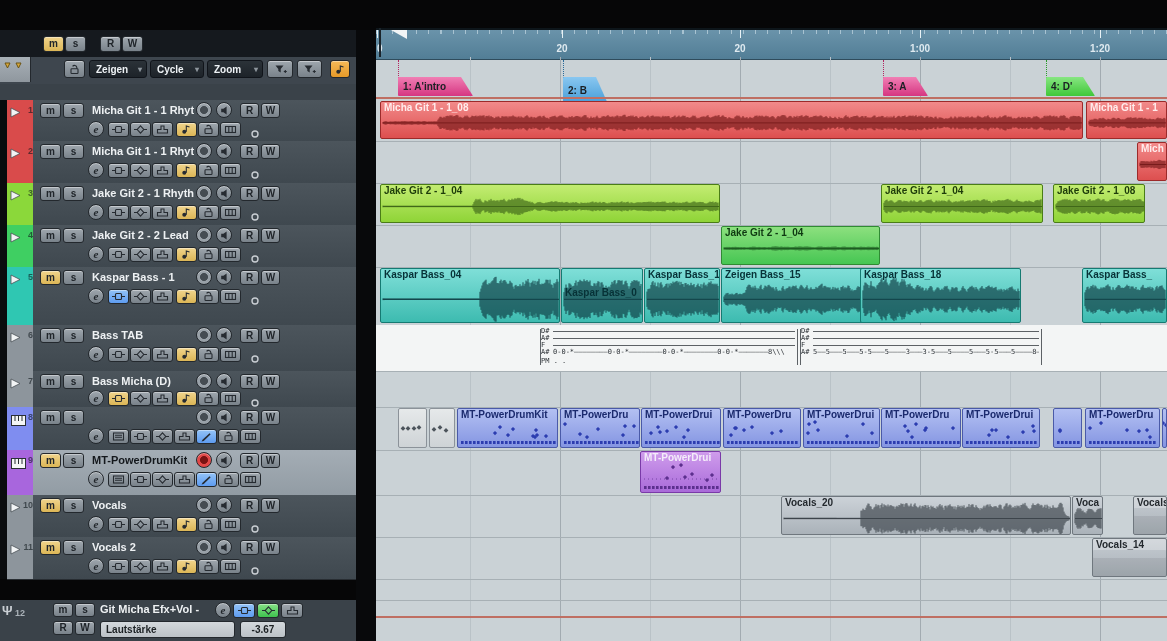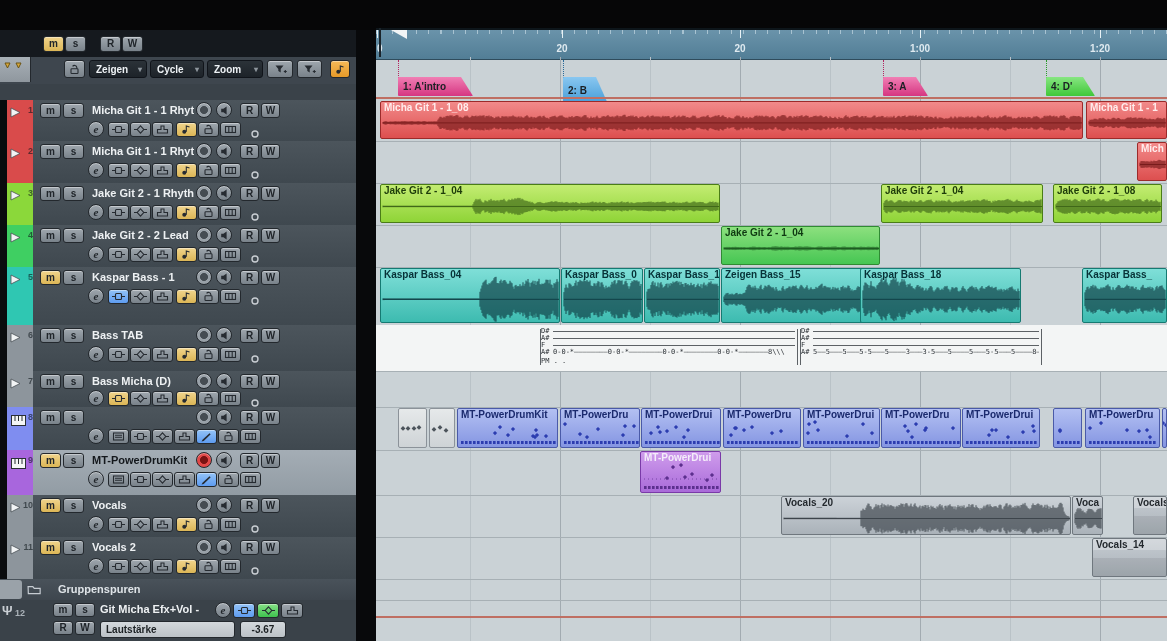--- a/index.html
+++ b/index.html
@@ -722,27 +722,20 @@
       <div class="btn" style="left: 213px; top: 22px; width: 21px; height: 15px; position: absolute;">
         <svg width="13" height="11" viewBox="0 0 13 11" fill="none" stroke="#262b31" stroke-width="1.1">
           <rect x="1.5" y="2.5" width="10" height="6" fill="none"></rect>
           <path d="M4.8 2.5v6M8.2 2.5v6"></path>
         </svg>
       </div>
       <div style="left: 243px; top: 25px; width: 10px; height: 10px; position: absolute;"><svg width="10" height="10">
           <circle cx="5" cy="5" r="3" fill="none" stroke="#c8cdd2" stroke-width="1.4"></circle>
         </svg></div>
     </div>
-    <div style="left: 0px; top: 579px; width: 356px; height: 21px; position: absolute; background: linear-gradient(rgb(73, 82, 90), rgb(62, 70, 78)); border-bottom: 1px solid rgb(39, 44, 49);">
-      <div style="left: 0px; top: 1px; width: 22px; height: 19px; position: absolute; background: rgb(154, 162, 169); border-radius: 0px 3px 3px 0px;"></div>
-      <div style="left: 26px; top: 3px; width: 16px; height: 13px; position: absolute;"><svg width="16" height="13" viewBox="0 0 13 11" fill="none" stroke="#c6ccd2" stroke-width="1">
-          <path d="M1.5 3h4l1.2 1.5h5V9h-10z" fill="none"></path>
-        </svg></div>
-      <div style="left: 58px; top: 4px; width: 200px; height: 14px; position: absolute; font-size: 11px; font-weight: bold; color: rgb(223, 228, 232);">Gruppenspuren</div>
-    </div>
     <div style="left: 0px; top: 600px; width: 356px; height: 41px; position: absolute; background: rgb(58, 66, 73);">
       <div style="left: 2px; top: 3px; width: 14px; height: 16px; position: absolute; color: rgb(201, 206, 211); font-size: 13px; font-weight: bold;">Ψ</div>
       <div style="left: 15px; top: 8px; width: 14px; height: 10px; position: absolute; font-size: 9px; font-weight: bold; color: rgb(170, 178, 184);">12</div>
       <div class="btn" style="left: 53px; top: 3px; width: 20px; height: 14px; position: absolute;">m</div>
       <div class="btn" style="left: 75px; top: 3px; width: 20px; height: 14px; position: absolute;">s</div>
       <div style="left: 100px; top: 3px; width: 112px; height: 14px; position: absolute; font-size: 11px; font-weight: bold; color: rgb(238, 241, 243); white-space: nowrap; overflow: hidden;">Git Micha Efx+Vol -</div>
       <div class="btn round" style="left: 215px; top: 2px; width: 16px; height: 16px; position: absolute; font-style: italic; font-family: &quot;Liberation Serif&quot;, serif; font-size: 11px;">e</div>
       <div class="btn blue" style="left: 233px; top: 3px; width: 22px; height: 15px; position: absolute;">
         <svg width="13" height="11" viewBox="0 0 13 11" fill="none" stroke="#262b31" stroke-width="1.1">
           <rect x="3.5" y="2.5" width="6" height="6" rx="1" fill="none"></rect>
@@ -879,21 +872,21 @@
           </svg></div>
         <div class="nm" style="color: rgb(29, 60, 10);">Jake Git 2 - 1_04</div>
       </div>
       <div class="clip" style="left: 505px; top: 184px; width: 162px; height: 39px; position: absolute; background: linear-gradient(rgb(195, 236, 114), rgb(143, 212, 55)); border-color: rgb(74, 125, 23);">
         <div style="left: 0px; top: 0px; width: 162px; height: 39px; position: absolute;"><svg width="162" height="39">
             <path d="M2 21.5H160" stroke="#40691a" stroke-width="1"></path>
             <path d="M2 17.8V25.1M3 16.0V26.9M4 15.0V27.9M5 14.6V28.3M6 16.4V26.5M7 16.2V26.7M8 15.6V27.3M9 15.3V27.6M10 15.6V27.3M11 16.6V26.3M12 17.5V25.4M13 17.9V25.0M14 17.0V25.9M15 16.5V26.4M16 15.5V27.4M17 15.2V27.7M18 15.1V27.8M19 15.4V27.5M20 16.5V26.4M21 16.7V26.2M22 15.7V27.2M23 16.2V26.7M24 16.0V26.9M25 16.3V26.6M26 16.6V26.3M27 17.4V25.5M28 16.2V26.7M29 15.3V27.6M30 16.3V26.6M31 16.6V26.3M32 15.3V27.6M33 16.4V26.5M34 16.8V26.1M35 17.0V25.9M36 16.8V26.1M37 15.9V27.0M38 15.3V27.6M39 15.2V27.7M40 16.4V26.5M41 17.2V25.7M42 16.8V26.1M43 16.4V26.5M44 15.6V27.3M45 15.2V27.7M46 15.2V27.7M47 14.8V28.1M48 15.4V27.5M49 14.5V28.4M50 16.1V26.8M51 16.9V26.0M52 17.6V25.3M53 16.9V26.0M54 15.6V27.3M55 15.7V27.2M56 16.9V26.0M57 15.5V27.4M58 16.6V26.3M59 15.9V27.0M60 15.4V27.5M61 16.3V26.6M62 15.5V27.4M63 16.0V26.9M64 16.3V26.6M65 17.1V25.8M66 15.5V27.4M67 14.6V28.3M68 15.9V27.0M69 16.7V26.2M70 17.5V25.4M71 17.5V25.4M72 16.6V26.3M73 17.0V25.9M74 16.0V26.9M75 17.2V25.7M76 16.5V26.4M77 16.6V26.3M78 16.4V26.5M79 15.4V27.5M80 16.3V26.6M81 15.2V27.7M82 16.6V26.3M83 16.6V26.3M84 16.1V26.8M85 16.0V26.9M86 15.4V27.5M87 15.9V27.0M88 15.1V27.8M89 16.7V26.2M90 16.1V26.8M91 15.4V27.5M92 15.4V27.5M93 15.1V27.8M94 15.8V27.1M95 14.8V28.1M96 15.3V27.6M97 15.5V27.4M98 16.3V26.6M99 15.7V27.2M100 14.9V28.0M101 14.6V28.3M102 14.1V28.8M103 14.7V28.2M104 15.8V27.1M105 14.7V28.2M106 16.0V26.9M107 16.0V26.9M108 15.9V27.0M109 17.4V25.5M110 17.8V25.1M111 15.8V27.1M112 16.9V26.0M113 15.5V27.4M114 16.2V26.7M115 15.9V27.0M116 15.2V27.7M117 15.2V27.7M118 15.3V27.6M119 15.8V27.1M120 15.3V27.6M121 15.4V27.5M122 15.5V27.4M123 15.0V27.9M124 14.6V28.3M125 14.3V28.6M126 13.9V29.0M127 15.3V27.6M128 14.7V28.2M129 15.7V27.2M130 15.8V27.1M131 16.9V26.0M132 16.6V26.3M133 16.5V26.4M134 15.5V27.4M135 14.6V28.3M136 15.9V27.0M137 16.0V26.9M138 16.3V26.6M139 16.8V26.1M140 16.6V26.3M141 17.5V25.4M142 16.6V26.3M143 16.3V26.6M144 15.8V27.1M145 16.3V26.6M146 16.6V26.3M147 15.5V27.4M148 16.2V26.7M149 16.4V26.5M150 16.8V26.1M151 17.0V25.9M152 17.5V25.4M153 15.9V27.0M154 15.3V27.6M155 15.2V27.7M156 14.9V28.0M157 15.8V27.1M158 14.8V28.1M159 14.3V28.6" stroke="#40691a" stroke-width="1" opacity="0.9"></path>
           </svg></div>
         <div class="nm" style="color: rgb(29, 60, 10);">Jake Git 2 - 1_04</div>
       </div>
-      <div class="clip" style="left: 677px; top: 184px; width: 109px; height: 39px; position: absolute; background: linear-gradient(rgb(195, 236, 114), rgb(143, 212, 55)); border-color: rgb(74, 125, 23);">
+      <div class="clip" style="left: 677px; top: 184px; width: 92px; height: 39px; position: absolute; background: linear-gradient(rgb(195, 236, 114), rgb(143, 212, 55)); border-color: rgb(74, 125, 23);">
         <div style="left: 0px; top: 0px; width: 109px; height: 39px; position: absolute;"><svg width="109" height="39">
             <path d="M2 21.5H107" stroke="#40691a" stroke-width="1"></path>
             <path d="M2 19.3V23.6M3 18.1V24.8M4 16.3V26.6M5 16.3V26.6M6 15.5V27.4M7 15.6V27.3M8 14.8V28.1M9 14.4V28.5M10 14.7V28.2M11 13.9V29.0M12 15.0V27.9M13 13.9V29.0M14 15.2V27.7M15 14.9V28.0M16 14.6V28.3M17 15.7V27.2M18 16.2V26.7M19 15.3V27.6M20 14.6V28.3M21 13.9V29.0M22 14.5V28.4M23 14.8V28.1M24 16.2V26.7M25 16.0V26.9M26 16.9V26.0M27 15.1V27.8M28 14.4V28.5M29 15.1V27.8M30 14.7V28.2M31 14.9V28.0M32 16.2V26.7M33 16.5V26.4M34 15.0V27.9M35 14.8V28.1M36 14.0V28.9M37 15.6V27.3M38 15.9V27.0M39 15.3V27.6M40 15.5V27.4M41 15.4V27.5M42 14.4V28.5M43 14.1V28.8M44 13.4V29.5M45 13.8V29.1M46 14.5V28.4M47 15.9V27.0M48 14.9V28.0M49 14.3V28.6M50 14.3V28.6M51 16.2V26.7M52 15.9V27.0M53 17.1V25.8M54 16.1V26.8M55 16.5V26.4M56 14.8V28.1M57 14.9V28.0M58 14.1V28.8M59 13.9V29.0M60 14.1V28.8M61 13.5V29.4M62 14.2V28.7M63 14.0V28.9M64 14.2V28.7M65 14.9V28.0M66 16.3V26.6M67 15.3V27.6M68 15.9V27.0M69 15.1V27.8M70 14.8V28.1M71 14.2V28.7M72 15.0V27.9M73 15.0V27.9M74 14.3V28.6M75 14.6V28.3M76 15.3V27.6M77 16.0V26.9M78 15.8V27.1M79 14.5V28.4M80 15.1V27.8M81 15.1V27.8M82 14.9V28.0M83 14.2V28.7M84 14.9V28.0M85 14.0V28.9M86 14.1V28.8M87 14.7V28.2M88 16.3V26.6M89 16.2V26.7M90 16.9V26.0M91 15.2V27.7M92 14.9V28.0M93 13.9V29.0M94 15.2V27.7M95 16.9V26.0M96 15.8V27.1M97 15.0V27.9M98 15.4V27.5M99 16.8V26.1M100 15.9V27.0M101 16.4V26.5M102 14.6V28.3M103 15.9V27.0M104 16.7V26.2M105 17.5V25.4M106 16.8V26.1" stroke="#40691a" stroke-width="1" opacity="0.9"></path>
           </svg></div>
         <div class="nm" style="color: rgb(29, 60, 10);">Jake Git 2 - 1_08</div>
       </div>
       <div class="clip" style="left: 345px; top: 226px; width: 159px; height: 39px; position: absolute; background: linear-gradient(rgb(140, 224, 126), rgb(70, 198, 83)); border-color: rgb(47, 138, 51);">
         <div style="left: 0px; top: 0px; width: 159px; height: 39px; position: absolute;"><svg width="159" height="39">
             <path d="M2 21.5H157" stroke="#1f5c22" stroke-width="1"></path>
             <path d="M2 20.4V22.5M3 20.1V22.8M4 20.3V22.6M5 19.9V23.0M6 20.3V22.6M7 19.9V23.0M8 20.1V22.8M9 20.3V22.6M10 20.0V22.9M11 19.9V23.0M12 20.2V22.7M13 19.8V23.1M14 19.9V23.0M15 20.1V22.8M16 20.1V22.8M17 20.1V22.8M18 20.4V22.5M19 20.0V22.9M20 20.3V22.6M21 20.3V22.6M22 20.1V22.8M23 20.2V22.7M24 20.5V22.4M25 20.4V22.5M26 20.4V22.5M27 20.3V22.6M28 19.9V23.0M29 20.1V22.8M30 19.8V23.1M31 19.6V23.3M32 19.8V23.1M33 19.7V23.2M34 20.1V22.8M35 20.2V22.7M36 20.1V22.8M37 19.9V23.0M38 20.0V22.9M39 20.3V22.6M40 20.2V22.7M41 20.2V22.7M42 20.0V22.9M43 20.0V22.9M44 20.3V22.6M45 20.4V22.5M46 20.3V22.6M47 20.0V22.9M48 20.4V22.5M49 20.1V22.8M50 19.7V23.2M51 19.6V23.3M52 19.6V23.3M53 19.4V23.5M54 19.4V23.5M55 19.6V23.3M56 19.6V23.3M57 19.9V23.0M58 19.8V23.1M59 19.6V23.3M60 19.6V23.3M61 20.0V22.9M62 19.8V23.1M63 19.8V23.1M64 19.9V23.0M65 19.8V23.1M66 19.8V23.1M67 19.9V23.0M68 20.2V22.7M69 20.1V22.8M70 20.1V22.8M71 20.0V22.9M72 20.0V22.9M73 19.7V23.2M74 19.6V23.3M75 19.9V23.0M76 19.7V23.2M77 19.5V23.4M78 19.5V23.4M79 19.6V23.3M80 19.7V23.2M81 19.9V23.0M82 19.7V23.2M83 19.6V23.3M84 19.6V23.3M85 19.5V23.4M86 19.6V23.3M87 19.8V23.1M88 19.8V23.1M89 19.9V23.0M90 20.3V22.6M91 20.1V22.8M92 20.4V22.5M93 20.3V22.6M94 20.3V22.6M95 19.9V23.0M96 19.7V23.2M97 19.6V23.3M98 19.7V23.2M99 19.6V23.3M100 19.6V23.3M101 20.1V22.8M102 19.9V23.0M103 20.0V22.9M104 20.0V22.9M105 19.9V23.0M106 19.9V23.0M107 19.8V23.1M108 20.0V22.9M109 19.8V23.1M110 19.7V23.2M111 19.7V23.2M112 19.6V23.3M113 19.6V23.3M114 19.5V23.4M115 20.1V22.8M116 20.0V22.9M117 20.0V22.9M118 20.3V22.6M119 20.1V22.8M120 19.8V23.1M121 19.7V23.2M122 19.7V23.2M123 19.6V23.3M124 19.9V23.0M125 20.1V22.8M126 19.9V23.0M127 20.2V22.7M128 19.9V23.0M129 20.0V22.9M130 20.2V22.7M131 19.9V23.0M132 19.7V23.2M133 19.8V23.1M134 20.1V22.8M135 20.2V22.7M136 20.1V22.8M137 20.1V22.8M138 19.8V23.1M139 19.7V23.2M140 19.8V23.1M141 20.0V22.9M142 19.8V23.1M143 20.0V22.9M144 20.1V22.8M145 19.9V23.0M146 19.7V23.2M147 19.8V23.1M148 19.8V23.1M149 20.0V22.9M150 19.8V23.1M151 19.9V23.0M152 19.8V23.1M153 20.2V22.7M154 19.9V23.0M155 19.8V23.1M156 20.0V22.9" stroke="#1f5c22" stroke-width="1" opacity="0.9"></path>
@@ -905,21 +898,21 @@
             <path d="M2 30.3H178" stroke="#103f45" stroke-width="1"></path>
             <path d="M2 29.4V31.1M3 29.4V31.1M4 29.5V31.0M5 29.5V31.0M6 29.5V31.0M7 29.5V31.0M8 29.5V31.0M9 29.5V31.0M10 29.5V31.0M11 29.5V31.0M12 29.5V31.0M13 29.5V31.0M14 29.5V31.0M15 29.5V31.0M16 29.5V31.0M17 29.5V31.0M18 29.5V31.0M19 29.5V31.0M20 29.5V31.0M21 29.5V31.0M22 29.5V31.0M23 29.5V31.0M24 29.5V31.0M25 29.5V31.0M26 29.5V31.0M27 29.5V31.0M28 29.5V31.0M29 29.5V31.0M30 29.5V31.0M31 29.5V31.0M32 29.5V31.0M33 29.5V31.0M34 29.5V31.0M35 29.5V31.0M36 29.5V31.0M37 29.5V31.0M38 29.5V31.0M39 29.5V31.0M40 29.5V31.0M41 29.5V31.0M42 29.5V31.0M43 29.5V31.0M44 29.5V31.0M45 29.5V31.0M46 29.5V31.0M47 29.5V31.0M48 29.5V31.0M49 29.5V31.0M50 29.5V31.0M51 29.5V31.0M52 29.5V31.0M53 29.5V31.0M54 29.5V31.0M55 29.5V31.0M56 29.5V31.0M57 29.5V31.0M58 29.5V31.0M59 29.5V31.0M60 29.5V31.0M61 29.5V31.0M62 29.5V31.0M63 29.5V31.0M64 29.5V31.0M65 29.5V31.0M66 29.5V31.0M67 29.5V31.0M68 29.5V31.0M69 29.5V31.0M70 29.5V31.0M71 29.5V31.0M72 29.5V31.0M73 29.5V31.0M74 29.5V31.0M75 29.5V31.0M76 29.5V31.0M77 29.5V31.0M78 29.5V31.0M79 29.5V31.0M80 29.5V31.0M81 29.5V31.0M82 29.5V31.0M83 29.5V31.0M84 29.5V31.0M85 29.5V31.0M86 29.5V31.0M87 29.5V31.0M88 29.5V31.0M89 29.5V31.0M90 29.5V31.0M91 29.5V31.0M92 29.5V31.0M93 29.5V31.0M94 29.5V31.0M95 29.5V31.0M96 29.5V31.0M97 29.5V31.0M98 29.5V31.0M99 22.8V37.7M100 19.6V40.9M101 16.5V44.0M102 13.7V46.8M103 12.7V47.8M104 11.6V48.9M105 10.7V49.8M106 15.2V45.3M107 15.8V44.7M108 14.2V46.3M109 14.7V45.8M110 13.4V47.1M111 12.1V48.4M112 11.3V49.2M113 9.2V51.3M114 8.0V52.5M115 7.8V52.7M116 14.0V46.5M117 14.1V46.4M118 14.4V46.1M119 12.0V48.5M120 10.6V49.9M121 13.8V46.7M122 11.9V48.6M123 11.1V49.4M124 11.2V49.3M125 12.7V47.8M126 14.5V46.0M127 15.1V45.4M128 14.5V46.0M129 11.8V48.7M130 13.4V47.1M131 14.2V46.3M132 17.6V42.9M133 19.8V40.7M134 16.6V43.9M135 15.9V44.6M136 17.5V43.0M137 17.0V43.5M138 17.4V43.1M139 15.2V45.3M140 17.3V43.2M141 16.6V43.9M142 13.3V47.2M143 16.8V43.7M144 14.8V45.7M145 11.5V49.0M146 12.6V47.9M147 10.0V50.5M148 13.5V47.0M149 17.6V42.9M150 13.9V46.6M151 13.3V47.2M152 11.7V48.8M153 14.8V45.7M154 11.9V48.6M155 16.0V44.5M156 12.5V48.0M157 12.3V48.2M158 9.8V50.7M159 15.1V45.4M160 15.6V44.9M161 14.6V45.9M162 15.0V45.5M163 14.5V46.0M164 13.7V46.8M165 10.7V49.8M166 10.8V49.7M167 10.9V49.6M168 14.3V46.2M169 10.7V49.8M170 15.4V45.1M171 15.9V44.6M172 18.8V41.7M173 14.2V46.3M174 14.7V45.8M175 13.2V47.3M176 10.1V50.4M177 12.7V47.8" stroke="#103f45" stroke-width="1" opacity="0.9"></path>
           </svg></div>
         <div class="nm" style="color: rgb(7, 50, 55);">Kaspar Bass_04</div>
       </div>
       <div class="clip" style="left: 185px; top: 268px; width: 82px; height: 55px; position: absolute; background: linear-gradient(rgb(127, 223, 216), rgb(61, 187, 176)); border-color: rgb(21, 122, 114);">
         <div style="left: 0px; top: 0px; width: 82px; height: 55px; position: absolute;"><svg width="82" height="55">
             <path d="M2 30.3H80" stroke="#103f45" stroke-width="1"></path>
             <path d="M2 23.1V37.4M3 18.8V41.7M4 15.5V45.0M5 18.4V42.1M6 19.2V41.3M7 14.3V46.2M8 14.6V45.9M9 15.7V44.8M10 17.6V42.9M11 17.1V43.4M12 16.7V43.8M13 14.0V46.5M14 11.5V49.0M15 16.5V44.0M16 13.0V47.5M17 12.6V47.9M18 10.8V49.7M19 11.8V48.7M20 12.3V48.2M21 12.5V48.0M22 10.3V50.2M23 11.9V48.6M24 12.3V48.2M25 11.0V49.5M26 12.5V48.0M27 13.0V47.5M28 11.5V49.0M29 16.5V44.0M30 17.0V43.5M31 17.2V43.3M32 14.3V46.2M33 14.5V46.0M34 16.7V43.8M35 14.2V46.3M36 12.2V48.3M37 12.8V47.7M38 17.6V42.9M39 13.6V46.9M40 13.3V47.2M41 15.6V44.9M42 18.1V42.4M43 19.5V41.0M44 16.7V43.8M45 18.9V41.6M46 18.2V42.3M47 17.5V43.0M48 18.4V42.1M49 15.7V44.8M50 12.9V47.6M51 14.6V45.9M52 11.8V48.7M53 11.1V49.4M54 15.3V45.2M55 14.1V46.4M56 11.3V49.2M57 11.2V49.3M58 11.5V49.0M59 12.0V48.5M60 11.4V49.1M61 15.7V44.8M62 15.3V45.2M63 12.4V48.1M64 11.7V48.8M65 14.1V46.4M66 17.2V43.3M67 19.7V40.8M68 17.3V43.2M69 14.0V46.5M70 12.2V48.3M71 12.7V47.8M72 11.0V49.5M73 11.6V48.9M74 11.6V48.9M75 11.4V49.1M76 12.7V47.8M77 12.4V48.1M78 16.9V43.6M79 15.0V45.5" stroke="#103f45" stroke-width="1" opacity="0.9"></path>
           </svg></div>
-        <div class="nm" style="color: rgb(7, 50, 55);">Kaspar Bass_0</div>
+        <div class="nm" style="color: rgb(7, 50, 55); margin-top: 18px;">Kaspar Bass_0</div>
       </div>
       <div class="clip" style="left: 268px; top: 268px; width: 76px; height: 55px; position: absolute; background: linear-gradient(rgb(127, 223, 216), rgb(61, 187, 176)); border-color: rgb(21, 122, 114);">
         <div style="left: 0px; top: 0px; width: 76px; height: 55px; position: absolute;"><svg width="76" height="55">
             <path d="M2 30.3H74" stroke="#103f45" stroke-width="1"></path>
             <path d="M2 22.6V37.9M3 20.1V40.4M4 19.8V40.7M5 19.6V40.9M6 16.0V44.5M7 13.3V47.2M8 12.1V48.4M9 16.1V44.4M10 13.5V47.0M11 17.3V43.2M12 17.3V43.2M13 13.5V47.0M14 18.4V42.1M15 14.3V46.2M16 13.2V47.3M17 15.6V44.9M18 18.8V41.7M19 17.9V42.6M20 16.9V43.6M21 15.0V45.5M22 14.5V46.0M23 18.5V42.0M24 14.6V45.9M25 16.6V43.9M26 14.0V46.5M27 15.0V45.5M28 12.6V47.9M29 13.9V46.6M30 12.9V47.6M31 12.4V48.1M32 11.9V48.6M33 13.7V46.8M34 12.6V47.9M35 16.1V44.4M36 12.9V47.6M37 15.1V45.4M38 15.0V45.5M39 17.9V42.6M40 14.2V46.3M41 14.0V46.5M42 16.0V44.5M43 15.0V45.5M44 16.5V44.0M45 16.3V44.2M46 13.8V46.7M47 16.2V44.3M48 16.2V44.3M49 15.0V45.5M50 18.3V42.2M51 17.8V42.7M52 16.1V44.4M53 14.6V45.9M54 17.0V43.5M55 17.8V42.7M56 15.2V45.3M57 19.2V41.3M58 15.4V45.1M59 13.6V46.9M60 16.6V43.9M61 15.7V44.8M62 17.4V43.1M63 14.7V45.8M64 13.2V47.3M65 13.9V46.6M66 12.3V48.2M67 15.1V45.4M68 14.6V45.9M69 15.5V45.0M70 14.6V45.9M71 15.6V44.9M72 14.7V45.8M73 16.9V43.6" stroke="#103f45" stroke-width="1" opacity="0.9"></path>
           </svg></div>
         <div class="nm" style="color: rgb(7, 50, 55);">Kaspar Bass_1</div>
       </div>
       <div class="clip" style="left: 345px; top: 268px; width: 159px; height: 55px; position: absolute; background: linear-gradient(rgb(127, 223, 216), rgb(61, 187, 176)); border-color: rgb(21, 122, 114);">
         <div style="left: 0px; top: 0px; width: 159px; height: 55px; position: absolute;"><svg width="159" height="55">

